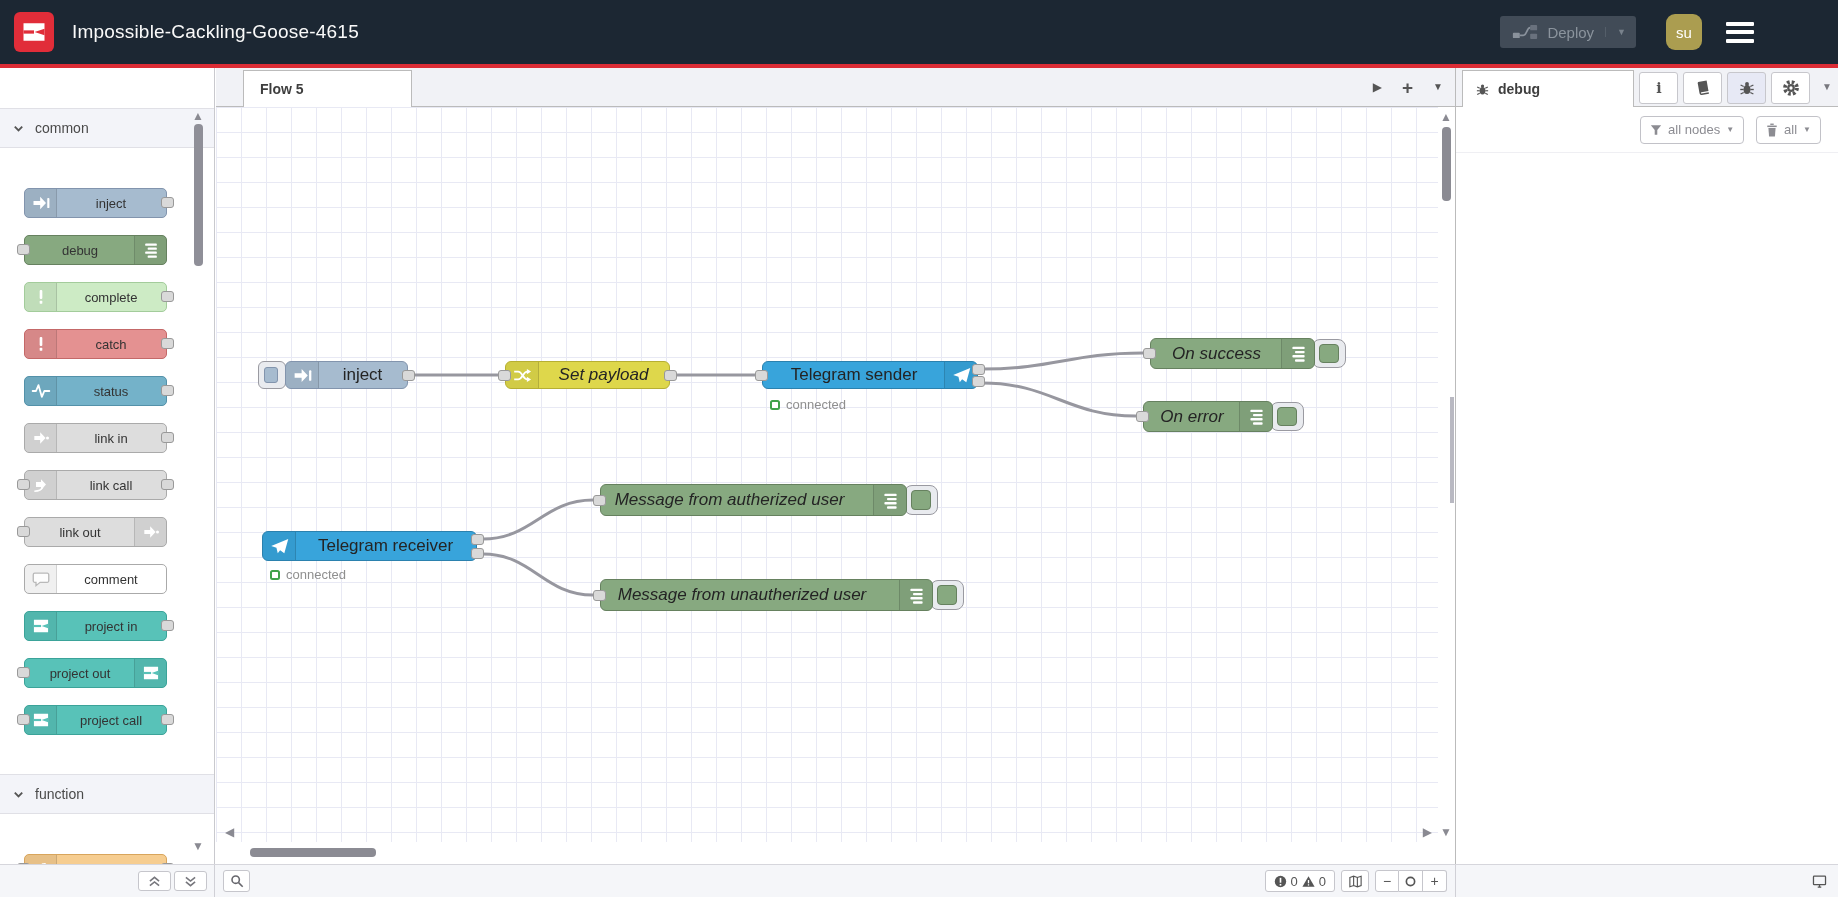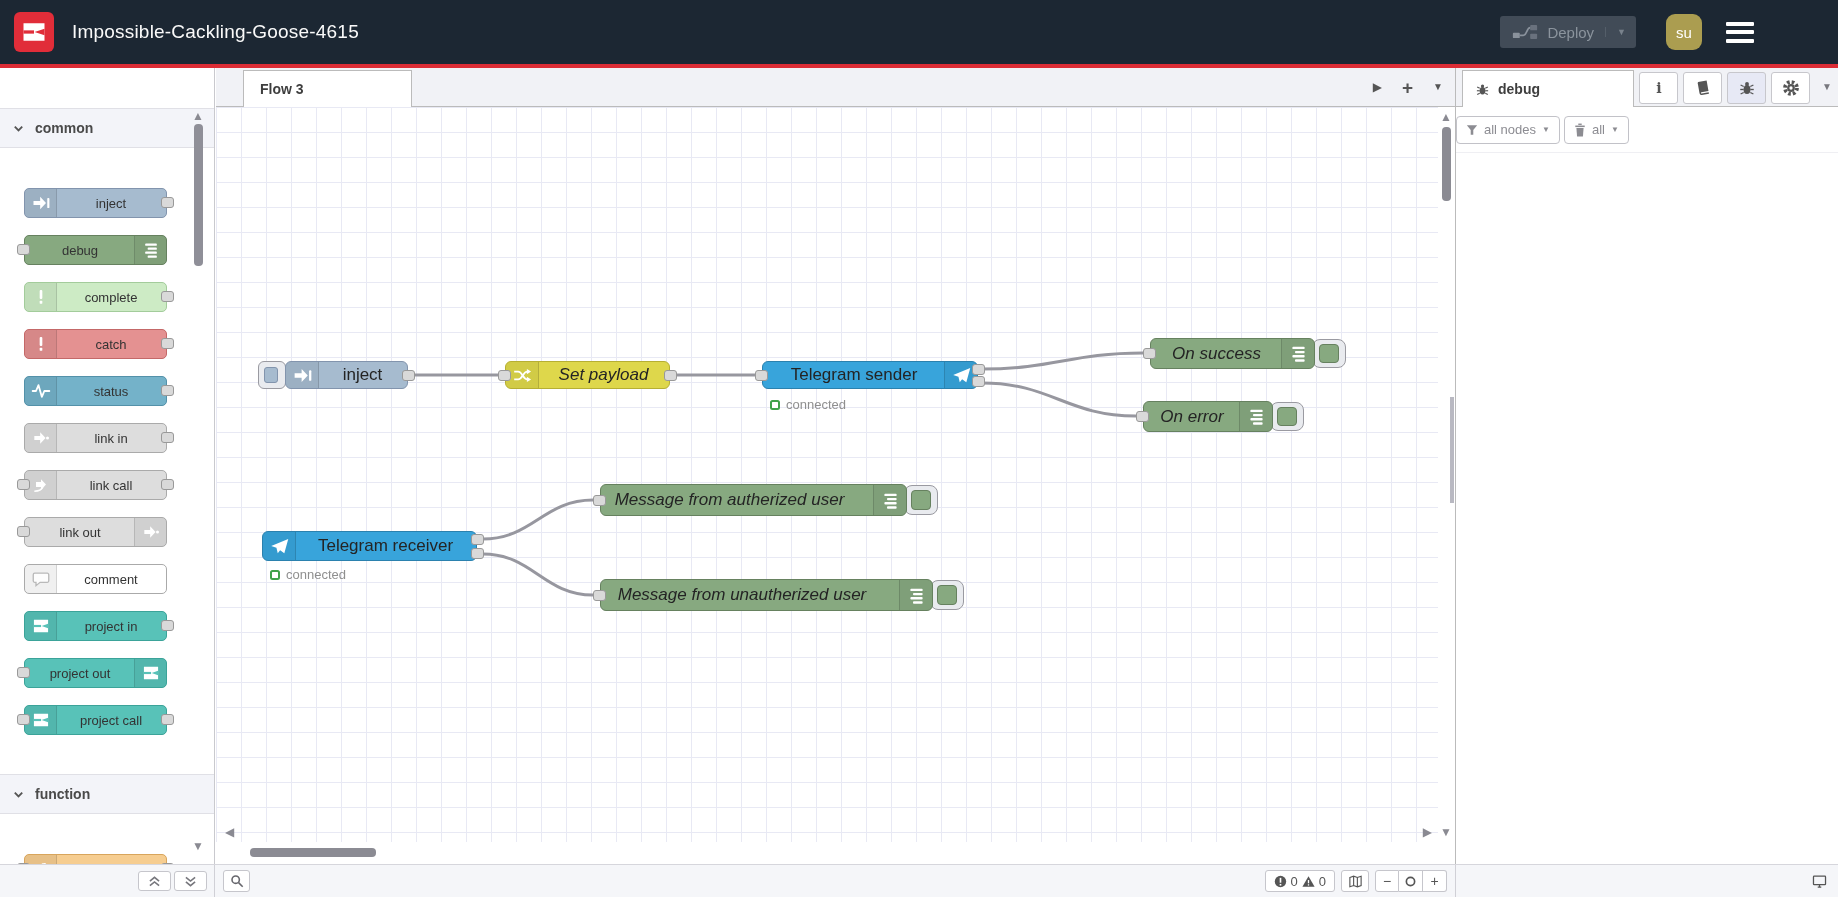--- a/index.html
+++ b/index.html
@@ -23,21 +23,21 @@
   
   .palette{position:absolute;left:0;top:68px;width:215px;bottom:33px;background:#fff;border-right:1px solid #c9c9ce;box-sizing:border-box}
   .psearch{height:39px;border-bottom:1px solid #e2e2e6;display:flex;align-items:center;padding:0 10px}
   .psearch svg{flex:0 0 auto;margin-right:7px}
   .psearch input{border:none;outline:none;font-size:14px;color:#555;width:100%;font-family:inherit}
   .psearch input::placeholder{color:#b4b4b8}
   #palette-scroll{position:absolute;top:40px;left:0;right:0;bottom:0;overflow:hidden}
   .psec-header{height:38px;background:#f3f4f9;border-bottom:1px solid #e0e0e6;border-top:1px solid #e0e0e6;
                display:flex;align-items:center;padding-left:12px;cursor:pointer}
   .psec-chev{display:flex;margin-right:10px}
-  .psec-label{font-size:14px;font-weight:bold;color:#4a4a4a}
+  .psec-label{font-size:14px;font-weight:normal;color:#4a4a4a}
   .pnode-list{padding:40px 0 22px}
   .pnode{position:relative;width:143px;height:30px;margin:0 0 17px 24px;cursor:move}
   .pnode-body{position:absolute;inset:0;border:1px solid;border-radius:5px;box-sizing:border-box}
   .pnode-icon{position:absolute;top:0;bottom:0;width:31px;background:rgba(0,0,0,.06);display:flex;align-items:center;justify-content:center}
   .pnode-icon.left{left:0;border-right:1px solid rgba(0,0,0,.12);border-radius:4px 0 0 4px}
   .pnode-icon.right{right:0;border-left:1px solid rgba(0,0,0,.12);border-radius:0 4px 4px 0}
   .pnode-icon svg{width:20px;height:20px}
   .pnode-label{position:absolute;inset:0;display:flex;align-items:center;justify-content:center;font-size:13px;color:#333}
   .port{position:absolute;width:13px;height:11px;background:#d9d9d9;border:1px solid #999;border-radius:3px;box-sizing:border-box;z-index:3}
   .p-right{right:-7px;top:9px}
@@ -78,21 +78,21 @@
   
   .sidebar{position:absolute;right:0;top:68px;width:383px;bottom:33px;background:#fff;border-left:1px solid #bbb;box-sizing:border-box}
   .sheader{height:38px;background:#f1f2f6;border-bottom:1px solid #bbb;position:relative;box-sizing:content-box}
   .tab-debug{position:absolute;left:6px;top:2px;bottom:-1px;width:172px;background:#fff;border:1px solid #bbb;border-bottom:none;
              display:flex;align-items:center;gap:8px;padding-left:12px;font-size:14px;font-weight:600;color:#3e3e3e;box-sizing:border-box}
   .stools{position:absolute;right:28px;top:4px;display:flex;gap:5px}
   .stool{width:37px;height:30px;background:#fff;border:1px solid #c7c7cc;border-radius:3px;display:flex;align-items:center;justify-content:center;cursor:pointer}
   .stool.active{background:#e7e9f5}
   .stool svg{width:18px;height:18px}
   .scaret{position:absolute;right:6px;top:13px;color:#78787e;font-size:10px;cursor:pointer}
-  .sfilter{height:45px;display:flex;align-items:center;justify-content:flex-start;gap:4px;padding-right:23px;border-bottom:1px solid #efeff3}
+  .sfilter{height:45px;display:flex;align-items:center;justify-content:flex-end;gap:12px;padding-right:17px;border-bottom:1px solid #efeff3}
   .fbtn{height:26px;background:#fff;border:1px solid #c2c2c8;border-radius:4px;display:flex;align-items:center;gap:6px;
         padding:0 9px;font-size:13px;color:#8c8c92;cursor:pointer}
   .fbtn .cdn{font-size:8px;color:#8c8c92}
   
   .footer{position:absolute;left:0;right:0;bottom:0;height:33px;background:#f5f6f9;border-top:1px solid #d6d6dc;display:flex;box-sizing:border-box}
   .foot-pal{width:215px;border-right:1px solid #d0d0d6;display:flex;align-items:center;justify-content:flex-end;gap:3px;padding-right:7px;box-sizing:border-box}
   .foot-cv{flex:1;display:flex;align-items:center;padding:0 8px;border-right:1px solid #d0d0d6}
   .foot-sb{width:382px;display:flex;align-items:center;justify-content:flex-end;padding-right:10px;box-sizing:border-box}
   .fsq{height:22px;background:#fff;border:1px solid #c6c6cc;border-radius:3px;display:flex;align-items:center;justify-content:center;cursor:pointer;box-sizing:border-box}
   .chevbtn{width:33px;height:20px}
@@ -325,21 +325,21 @@
       </div>
     </div>
   <span class="pal-arrow" style="right:10px;top:42px">▲</span>
   <span class="pal-thumb"></span>
   <span class="pal-arrow" style="right:10px;bottom:12px">▼</span>
 </div>
 
 <div class="canvas">
   <div class="tabbar">
     <div class="tab-flow">
-      <span>Flow 3</span>
+      <span>Flow 5</span>
     </div>
     <div class="tb-buttons">
       <span class="tbb" style="font-size:12px">▶</span>
       <span class="tbb" style="font-size:19px;font-weight:bold">+</span>
       <span class="tbb" style="font-size:10px">▼</span>
     </div>
   </div>
   <div class="cbody">
     <div class="grid"></div>
     <svg id="wires" width="1240" height="736" viewBox="0 0 1240 736">

